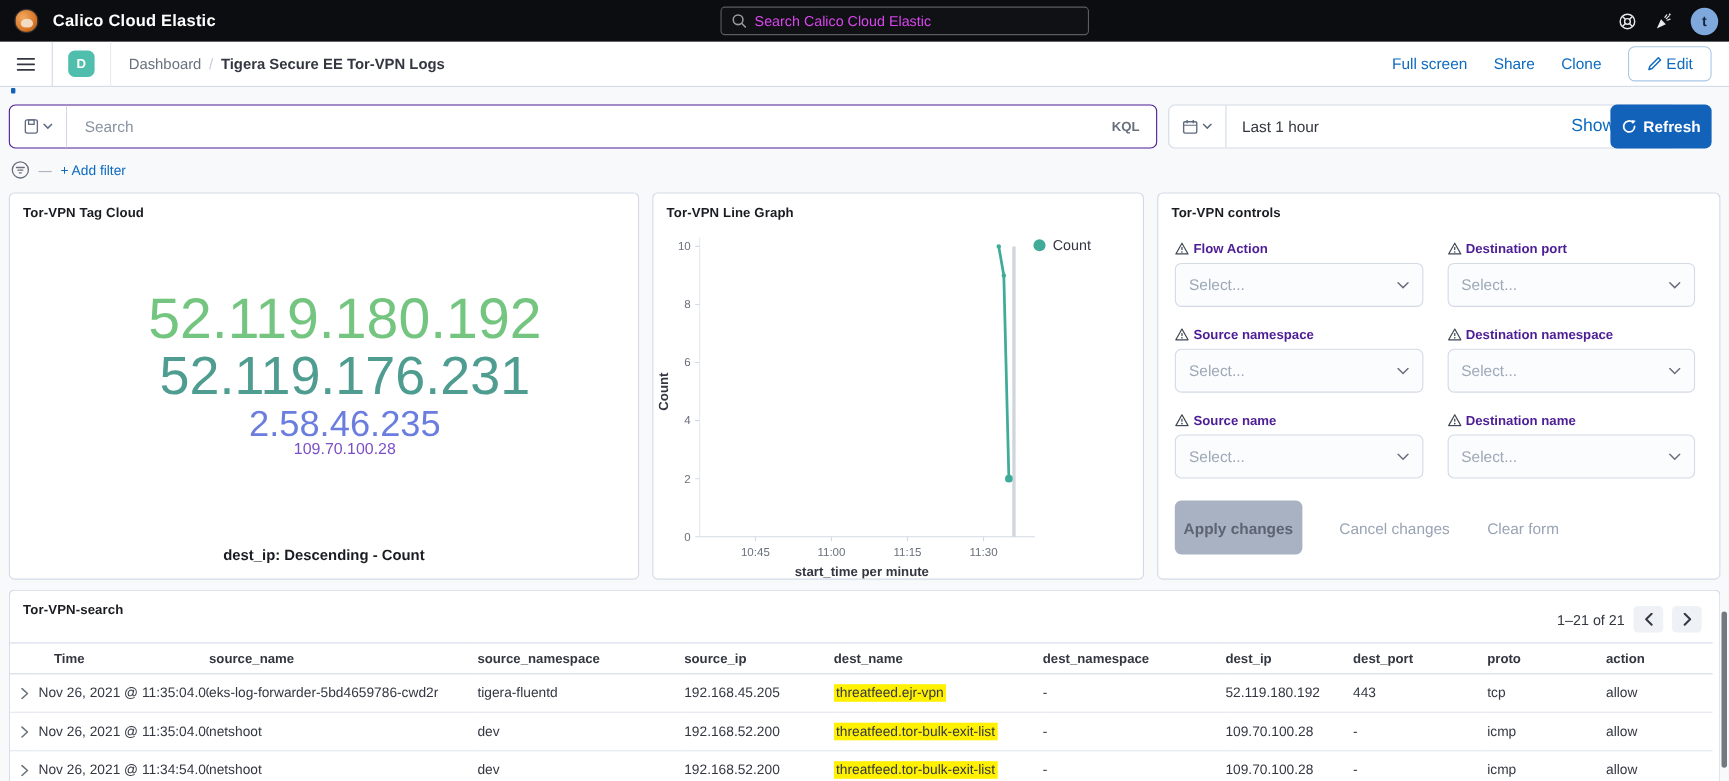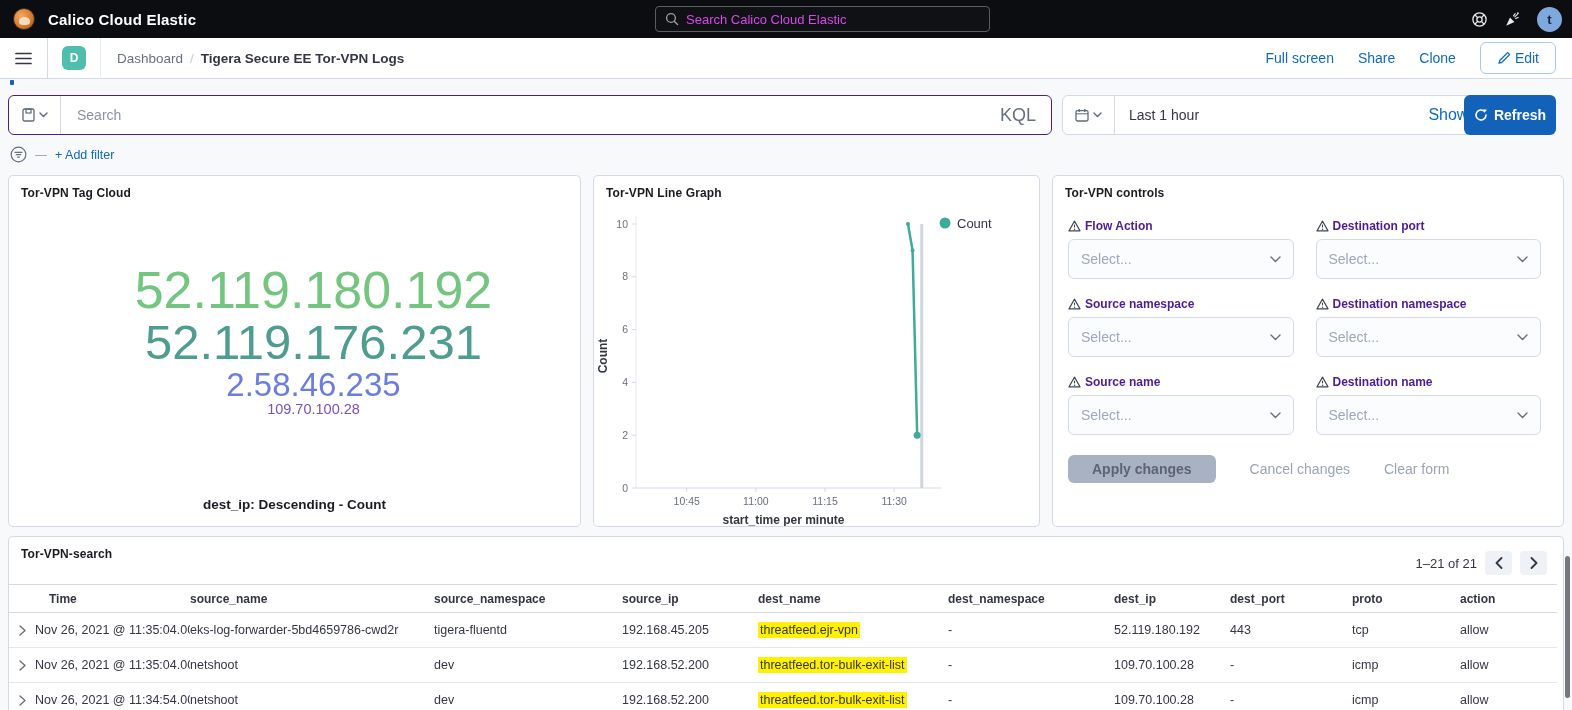--- a/index.html
+++ b/index.html
@@ -27,21 +27,21 @@
   .crumb-sep { color:#c5ccd8; }
   .crumb-page { color:#343741; font-weight:700; }
   .crumb-actions { position:absolute; right:16px; display:flex; align-items:center; gap:24px; }
   .crumb-link { color:#0d6abf; font-size:14px; cursor:pointer; }
   .edit-btn { display:flex; align-items:center; gap:4px; color:#0d6abf; font-size:14px; font-weight:500; border:1px solid #a9c7e7; border-radius:6px; padding:0 16px; height:32px; background:#fff; }
 
   
   .search-box { position:absolute; left:8px; top:95px; width:1044px; height:40px; background:#fff; border:1px solid #4c1d95; border-radius:6px; display:flex; align-items:center; }
   .addon { width:52px; height:100%; border-right:1px solid #d3dae6; display:flex; align-items:center; justify-content:center; gap:4px; color:#5f6b7e; }
   .search-ph { margin-left:16px; color:#8a93a2; font-size:14px; }
-  .kql { margin-left:auto; margin-right:15px; color:#69707d; font-size:18px; font-weight:400; }
+  .kql { margin-left:auto; margin-right:15px; color:#69707d; font-size:12px; font-weight:700; }
   .date-box { position:absolute; left:1062px; top:95px; width:464px; height:40px; background:#fff; border:1px solid #d3dae6; border-radius:6px; display:flex; align-items:center;justify-content:center; }
   .date-text { margin-left:14px; font-size:14px; color:#343741; }
   .show-dates { margin-left:auto; margin-right:13px; color:#0d6abf; font-size:16px; }
   .refresh-btn { position:absolute; left:1464px; top:95px; width:92px; height:40px; background:#1262ba; border:none; border-radius:6px; color:#fff; font-size:14px; font-weight:600; display:flex; align-items:center; justify-content:center; gap:6px; }
   .filter-row { position:absolute; left:10px; top:146px; display:flex; align-items:center; gap:8px; }
   .filter-dash { color:#98a2b3; font-size:12px; }
   .add-filter { color:#0d6abf; font-size:12.5px; }
   .scroll-tick { position:absolute; left:10px; top:80px; width:4px; height:5px; background:#1262ba; border-radius:1px; }
 
   
@@ -60,21 +60,21 @@
   
   .tick { font-size:10.5px; fill:#69707d; font-family:"Liberation Sans",sans-serif; }
   .xlabel { font-size:12px; font-weight:700; fill:#343741; font-family:"Liberation Sans",sans-serif; }
   .legend-text { font-size:13px; fill:#343741; font-family:"Liberation Sans",sans-serif; }
 
   
   .controls-grid { display:grid; grid-template-columns:1fr 1fr; column-gap:22px; row-gap:18px; padding:19px 22px 0 15px; }
   .ctl-label { display:flex; align-items:center; gap:4px; font-size:12px; font-weight:700; color:#4c1d95; margin-bottom:6px; }
   .ctl-select { height:40px; background:#fbfcfd; border:1px solid #d3dae6; border-radius:6px; display:flex; align-items:center; justify-content:space-between; padding:0 12px; color:#9ea8b8; font-size:14px; box-shadow:inset 0 0 0 0 transparent; }
   .ctl-buttons { display:flex; align-items:center; gap:34px; padding:20px 0 0 15px; }
-  .apply-btn { height:28px; padding:0 24px; background:#a9b2c3; color:#5c6472; font-size:14px; font-weight:600; border:none; border-radius:6px; }
+  .apply-btn { height:49px; padding:0 8px; background:#a9b2c3; color:#5c6472; font-size:14px; font-weight:600; border:none; border-radius:6px; }
   .ghost-btn { background:none; border:none; color:#9aa4b5; font-size:14px; }
 
   
   .pagination { position:absolute; right:16px; top:14px; display:flex; align-items:center; gap:8px; font-size:13px; color:#343741; }
   .page-btn { width:27px; height:24px; background:#eef1f6; border:none; border-radius:4px; display:flex; align-items:center; justify-content:center; color:#343741; }
   .logtable { position:absolute; left:0; top:47px; width:1548px; border-collapse:collapse; table-layout:fixed; }
   .logtable th { text-align:left; font-size:12px; font-weight:700; color:#343741; height:28px; border-top:1px solid #d3dae6; border-bottom:1px solid #d3dae6; padding:0 6px 0 0; white-space:nowrap; overflow:hidden; }
   .logtable th.th-time { padding-left:14px; }
   .logtable td { font-size:12.5px; color:#343741; height:35px; border-bottom:1px solid #e3e8ef; padding:0 6px 0 0; white-space:nowrap; overflow:hidden; }
   .muted { color:#69707d; }

